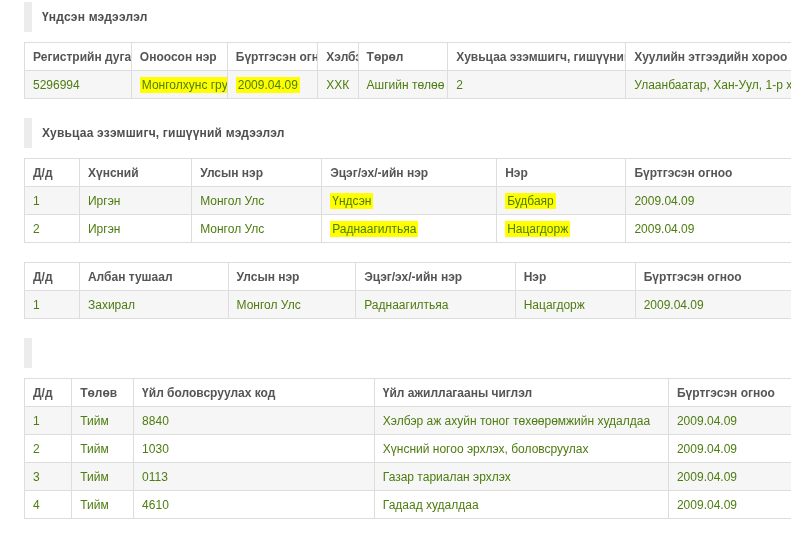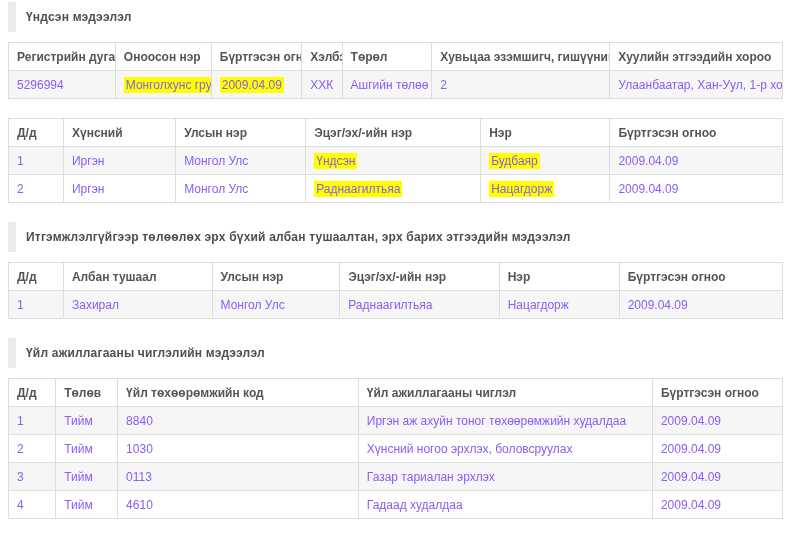--- a/index.html
+++ b/index.html
@@ -1,40 +1,40 @@
 <!DOCTYPE html>
 <html><head>
 <meta charset="utf-8">
 <style>
   * { box-sizing: border-box; }
   html, body { margin: 0; padding: 0; background: #ffffff; }
   body { font-family: "Liberation Sans", sans-serif; }
   .page {
     width: 791px; height: 539px;
-    padding: 2px 8px;
+    padding: 2px 24px;
     overflow: hidden;
     background: #ffffff;
   }
   .section { margin-bottom: 19px; }
   .section-head { display: flex; align-items: center; height: 30px; margin-bottom: 10px; }
   .accent-bar { width: 8px; height: 30px; background: #ececec; margin-right: 10px; flex: 0 0 auto; }
   .section-title { font-size: 12px; font-weight: bold; color: #4f4f4f; letter-spacing: .2px; }
   table { border-collapse: collapse; width: 775px; table-layout: fixed; }
   th, td {
     border: 1px solid #ddd;
     font-size: 12px;
     padding: 0 8px;
     height: 28px;
     text-align: left;
     vertical-align: middle;
     overflow: hidden;
     white-space: nowrap;
   }
   th { color: #555555; font-weight: bold; background: #ffffff; }
-  td { color: #8b5cf6; font-weight: normal; }
+  td { color: #4d7c0f; font-weight: normal; }
   tbody tr:nth-child(odd) td { background: #f6f6f6; }
   .hl { background: #ffff00; padding: 1px 2px; }
 </style>
 </head>
 <body>
 
 <div class="page">
 
   <div class="section">
     <div class="section-head">
@@ -70,20 +70,24 @@
           <td>ХХК</td>
           <td>Ашгийн төлөө</td>
           <td>2</td>
           <td>Улаанбаатар, Хан-Уул, 1-р хороо, 24</td>
         </tr>
       </tbody>
     </table>
   </div>
 
   <div class="section">
+    <div class="section-head">
+      <div class="accent-bar"></div>
+      <div class="section-title">Хувьцаа эзэмшигч, гишүүний мэдээлэл</div>
+    </div>
     <table>
       <colgroup>
         <col style="width:7.1%">
           <col style="width:14.5%">
           <col style="width:16.8%">
         <col style="width:22.6%">
           <col style="width:16.7%">
           <col style="width:22.3%">
       </colgroup>
       <thead>
@@ -111,24 +115,20 @@
           <td>Монгол Улс</td>
           <td><span class="hl">Раднаагилтьяа</span></td>
           <td><span class="hl">Нацагдорж</span></td>
           <td>2009.04.09</td>
         </tr>
       </tbody>
     </table>
   </div>
 
   <div class="section">
-    <div class="section-head">
-      <div class="accent-bar"></div>
-      <div class="section-title">Итгэмжлэлгүйгээр төлөөлөх эрх бүхий албан тушаалтан, эрх барих этгээдийн мэдээлэл</div>
-    </div>
     <table>
       <colgroup>
         <col style="width:7.1%">
           <col style="width:19.2%">
           <col style="width:16.5%">
         <col style="width:20.6%">
           <col style="width:15.5%">
           <col style="width:21.1%">
       </colgroup>
       <thead>
@@ -150,45 +150,44 @@
           <td>Нацагдорж</td>
           <td>2009.04.09</td>
         </tr>
       </tbody>
     </table>
   </div>
 
   <div class="section">
     <div class="section-head">
       <div class="accent-bar"></div>
-      <div class="section-title">Үйл ажиллагааны чиглэлийн мэдээлэл</div>
     </div>
     <table>
       <colgroup>
         <col style="width:6.1%">
           <col style="width:8.0%">
           <col style="width:31.1%">
         <col style="width:38.0%">
           <col style="width:16.8%">
       </colgroup>
       <thead>
         <tr>
           <th>Д/д</th>
           <th>Төлөв</th>
-          <th>Үйл төхөөрөмжийн код</th>
+          <th>Үйл боловсруулах код</th>
           <th>Үйл ажиллагааны чиглэл</th>
           <th>Бүртгэсэн огноо</th>
         </tr>
       </thead>
       <tbody>
         <tr>
           <td>1</td>
           <td>Тийм</td>
           <td>8840</td>
-          <td>Иргэн аж ахуйн тоног төхөөрөмжийн худалдаа</td>
+          <td>Хэлбэр аж ахуйн тоног төхөөрөмжийн худалдаа</td>
           <td>2009.04.09</td>
         </tr>
         <tr>
           <td>2</td>
           <td>Тийм</td>
           <td>1030</td>
           <td>Хүнсний ногоо эрхлэх, боловсруулах</td>
           <td>2009.04.09</td>
         </tr>
         <tr>

